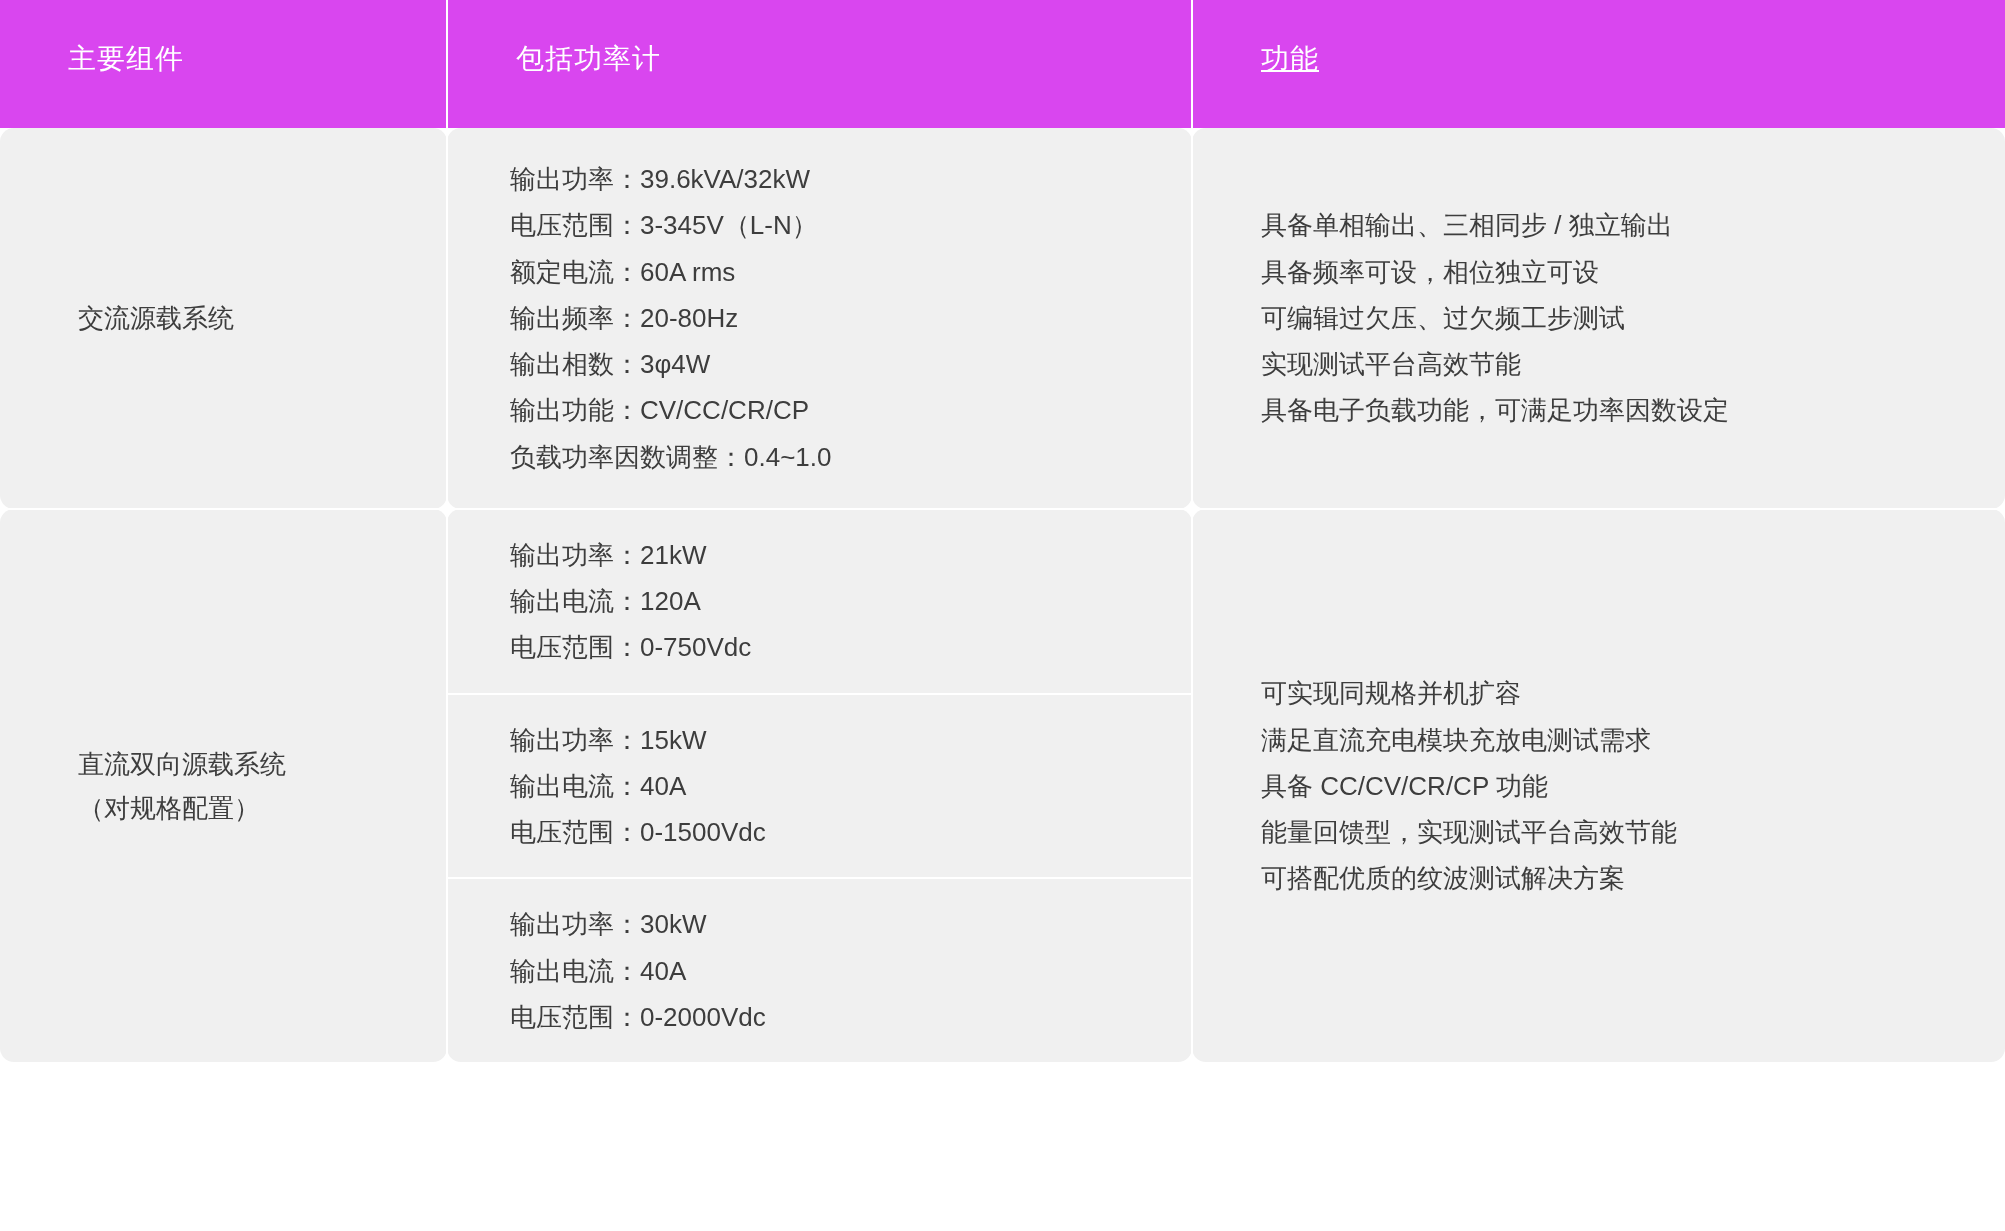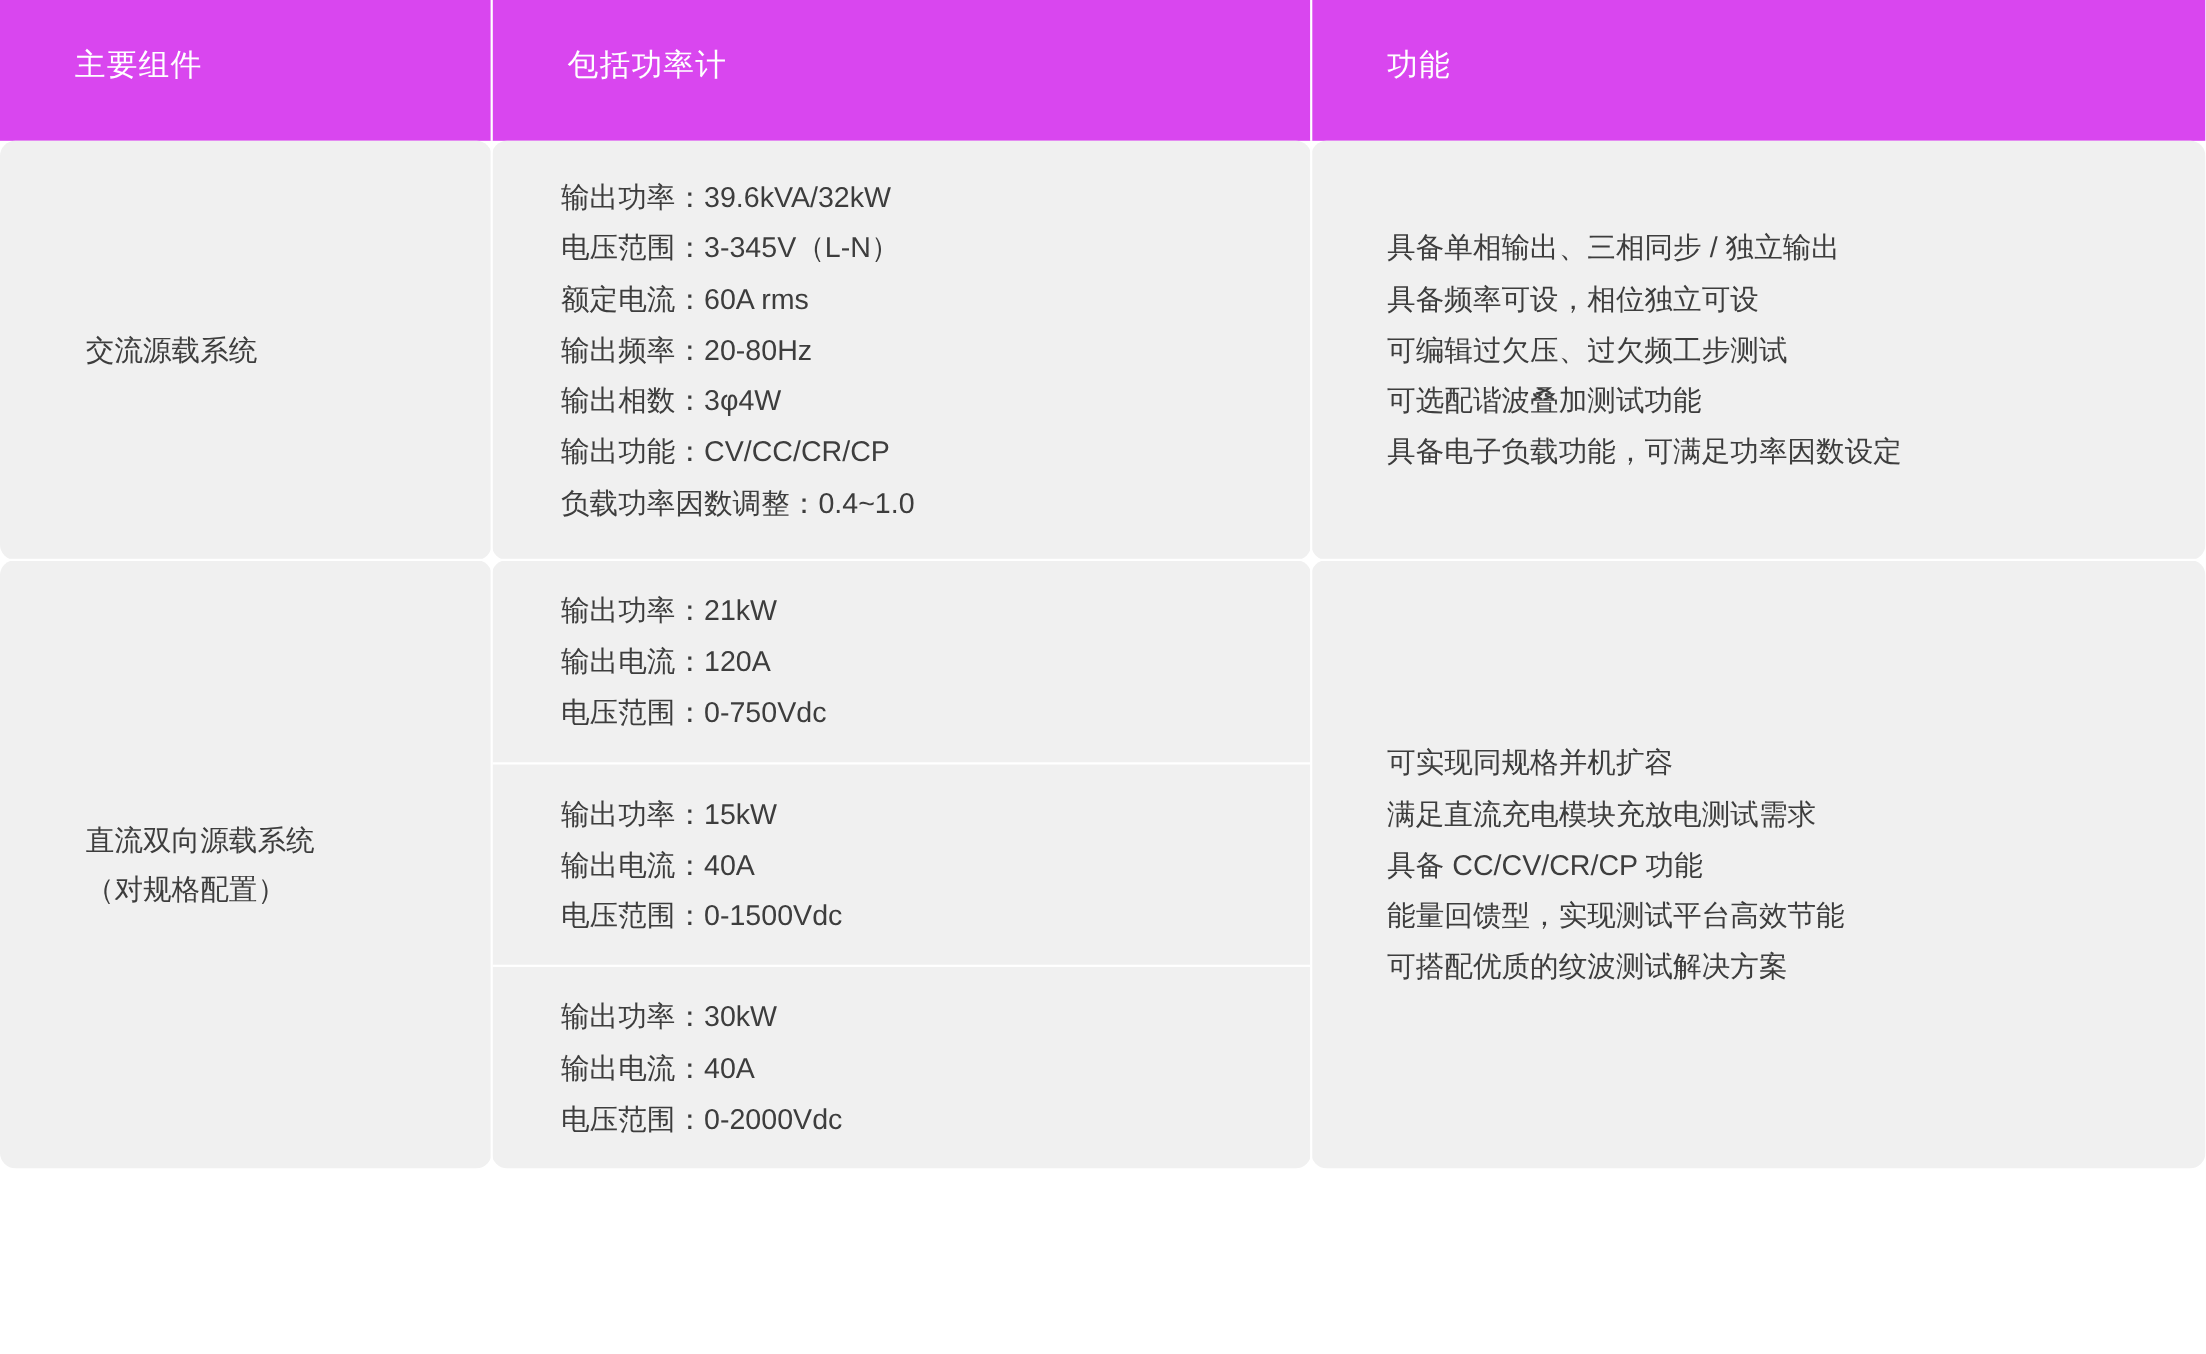--- a/index.html
+++ b/index.html
@@ -27,21 +27,21 @@
     color: #ffffff;
     font-weight: normal;
     font-size: 28px;
     text-align: left;
     padding: 34px 0 44px 68px;
     border-right: 2px solid #ffffff;
     letter-spacing: 1px;
     vertical-align: middle;
     height: 50px;
   }
-  .spec-table thead th:last-child { border-right: none; }
+  .spec-table thead th:last-child { border-right: none; text-decoration: underline; }
 
   .spec-table td {
     background: #f0f0f0;
     color: #3d3d3d;
     font-size: 26px;
     vertical-align: middle;
     border-right: 2px solid #ffffff;
     border-bottom: 2px solid #ffffff;
     padding: 0;
     border-radius: 14px;
@@ -107,21 +107,21 @@
           <div class="line">输出相数：3φ4W</div>
           <div class="line">输出功能：CV/CC/CR/CP</div>
           <div class="line">负载功率因数调整：0.4~1.0</div>
         </div>
       </td>
       <td>
         <div class="cell-pad">
           <div class="line">具备单相输出、三相同步 / 独立输出</div>
           <div class="line">具备频率可设，相位独立可设</div>
           <div class="line">可编辑过欠压、过欠频工步测试</div>
-          <div class="line">可选配谐波叠加测试功能</div>
+          <div class="line">实现测试平台高效节能</div>
           <div class="line">具备电子负载功能，可满足功率因数设定</div>
         </div>
       </td>
     </tr>
 
     <tr>
       <td>
         <div class="cell-pad">
           <div class="comp-name">直流双向源载系统</div>
           <div class="comp-name">（对规格配置）</div>

